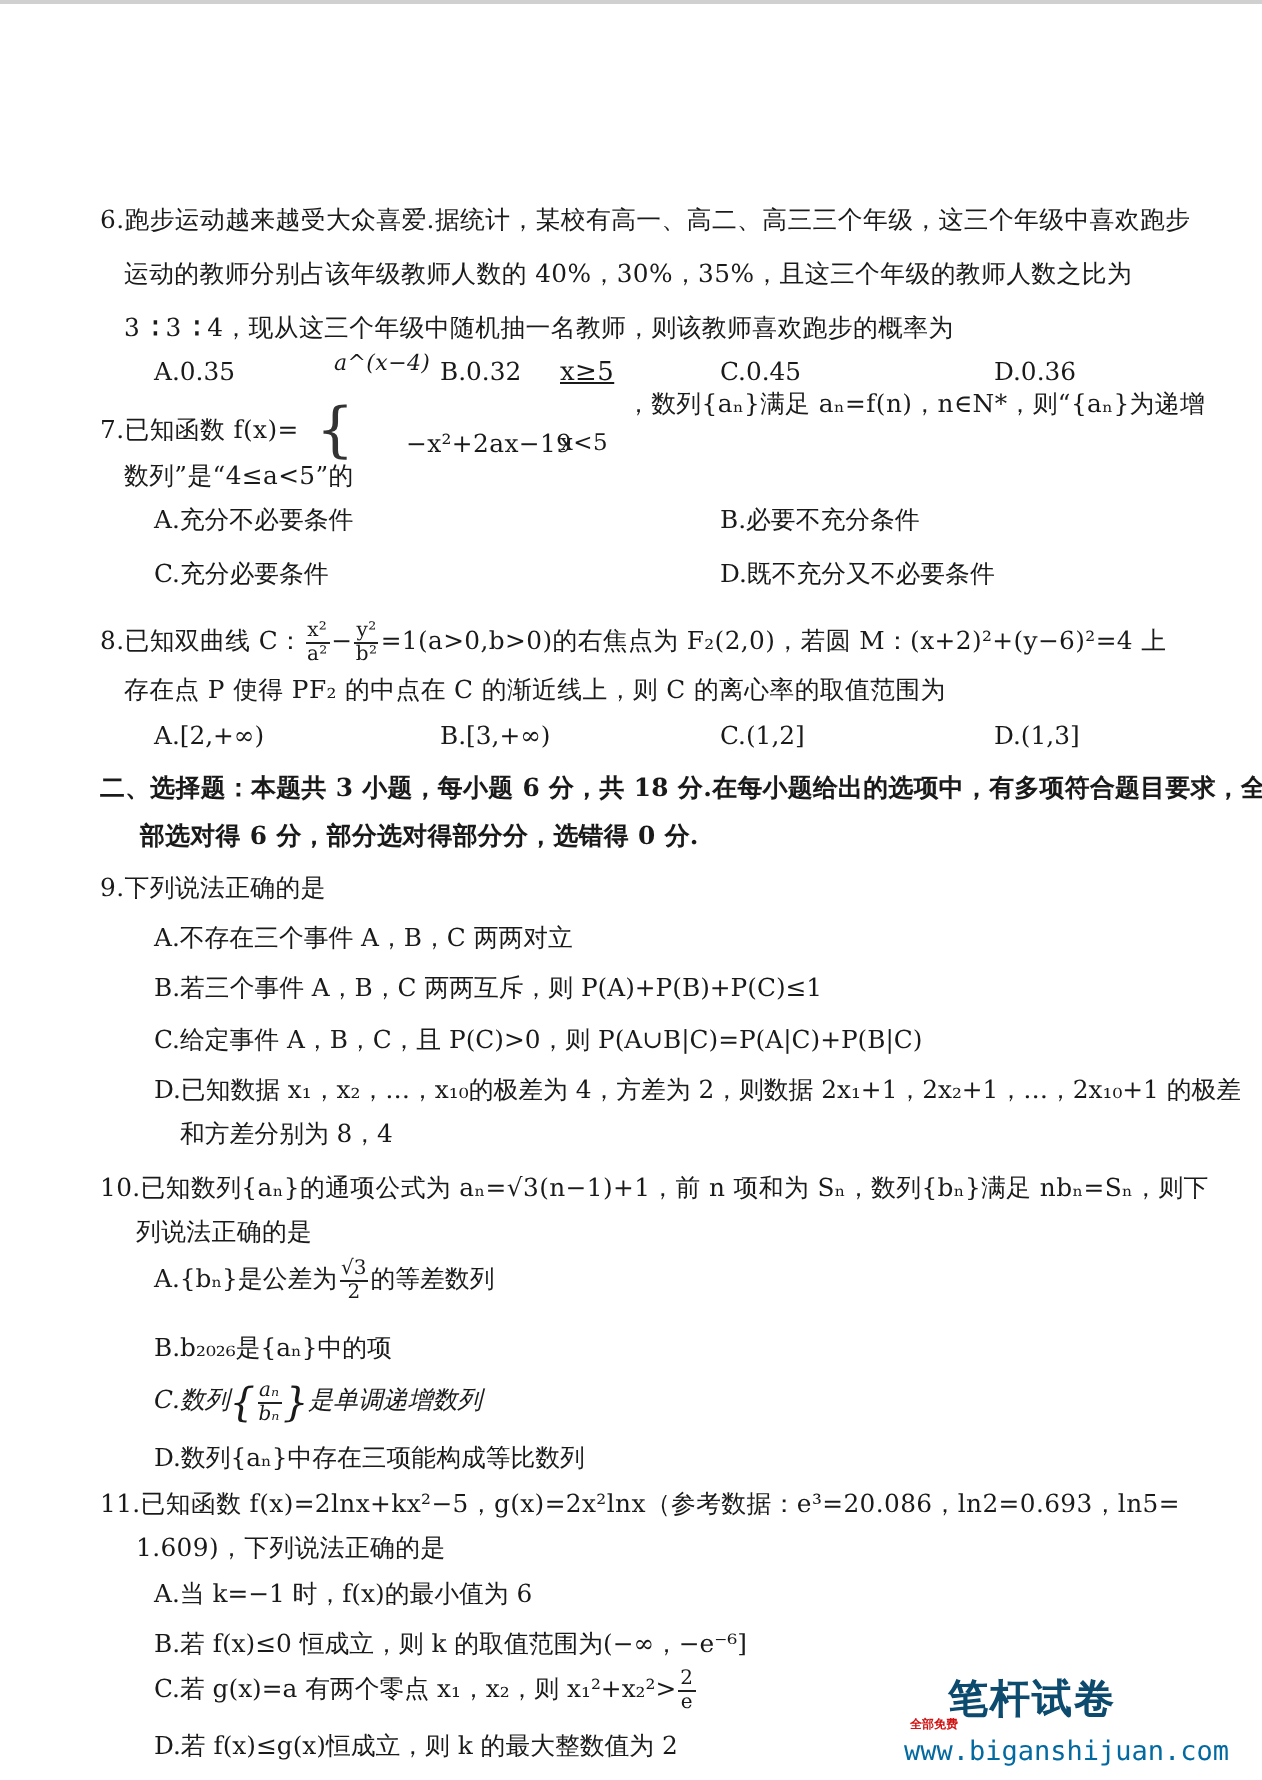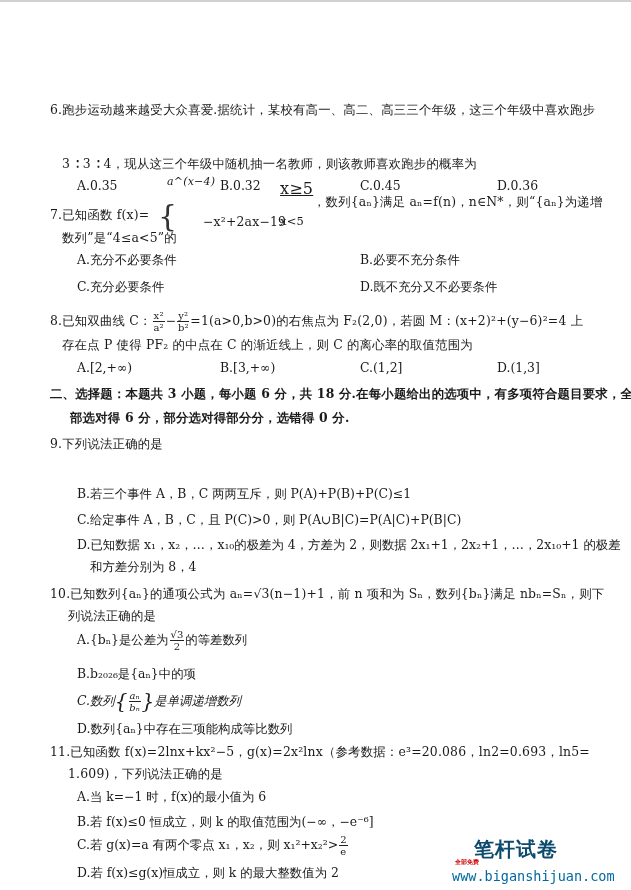--- a/index.html
+++ b/index.html
@@ -21,30 +21,31 @@
   .wm-red { position:absolute; left:455px; top:858px; font-family:"DejaVu Sans", sans-serif; font-size:6px; color:#d01010; font-weight:bold; }
 </style>
 </head>
 <body>
 
 <div class="topline"></div>
 
 <div class="page">
 
   <div class="line" style="left:50px;top:85px;">6.跑步运动越来越受大众喜爱.据统计，某校有高一、高二、高三三个年级，这三个年级中喜欢跑步</div>
+  <div class="line" style="left:62px;top:112px;">运动的教师分别占该年级教师人数的 40%，30%，35%，且这三个年级的教师人数之比为</div>
   <div class="line" style="left:62px;top:139px;">3 ∶ 3 ∶ 4，现从这三个年级中随机抽一名教师，则该教师喜欢跑步的概率为</div>
   <div class="opt" style="left:77px;top:161px;">A.0.35</div>
   <div class="opt" style="left:220px;top:161px;">B.0.32</div>
   <div class="opt" style="left:360px;top:161px;">C.0.45</div>
   <div class="opt" style="left:497px;top:161px;">D.0.36</div>
 
   <div class="line" style="left:50px;top:190px;">7.已知函数 f(x)=</div>
   <div class="brace" style="left:158px;top:184px;">{</div>
   <div class="line" style="left:167px;top:158px;font-size:11px;"><i class="m">a^(x−4)</i></div>
-  <div class="line" style="left:280px;top:162px;font-size:16px;text-decoration:underline;">x≥5</div>
+  <div class="line" style="left:280px;top:162px;font-size:13px;text-decoration:underline;">x≥5</div>
   <div class="line" style="left:167px;top:197px;padding-left:36px;">−x²+2ax−19</div>
   <div class="line" style="left:280px;top:197px;font-size:11.5px;">x&lt;5</div>
   <div class="line" style="left:313px;top:177px;">，数列{aₙ}满足 aₙ=f(n)，n∈N*，则“{aₙ}为递增</div>
   <div class="line" style="left:62px;top:213px;">数列”是“4≤a&lt;5”的</div>
   <div class="opt" style="left:77px;top:235px;">A.充分不必要条件</div>
   <div class="opt" style="left:360px;top:235px;">B.必要不充分条件</div>
   <div class="opt" style="left:77px;top:262px;">C.充分必要条件</div>
   <div class="opt" style="left:360px;top:262px;">D.既不充分又不必要条件</div>
 
   <div class="line" style="left:50px;top:293px;">
@@ -53,20 +54,21 @@
   <div class="line" style="left:62px;top:320px;">存在点 P 使得 PF₂ 的中点在 C 的渐近线上，则 C 的离心率的取值范围为</div>
   <div class="opt" style="left:77px;top:343px;">A.[2,+∞)</div>
   <div class="opt" style="left:220px;top:343px;">B.[3,+∞)</div>
   <div class="opt" style="left:360px;top:343px;">C.(1,2]</div>
   <div class="opt" style="left:497px;top:343px;">D.(1,3]</div>
 
   <div class="line bold" style="left:50px;top:369px;">二、选择题：本题共 3 小题，每小题 6 分，共 18 分.在每小题给出的选项中，有多项符合题目要求，全</div>
   <div class="line bold" style="left:70px;top:393px;">部选对得 6 分，部分选对得部分分，选错得 0 分.</div>
 
   <div class="line" style="left:50px;top:419px;">9.下列说法正确的是</div>
+  <div class="opt" style="left:77px;top:444px;">A.不存在三个事件 A，B，C 两两对立</div>
   <div class="opt" style="left:77px;top:469px;">B.若三个事件 A，B，C 两两互斥，则 P(A)+P(B)+P(C)≤1</div>
   <div class="opt" style="left:77px;top:495px;">C.给定事件 A，B，C，且 P(C)&gt;0，则 P(A∪B|C)=P(A|C)+P(B|C)</div>
   <div class="opt" style="left:77px;top:520px;">D.已知数据 x₁，x₂，…，x₁₀的极差为 4，方差为 2，则数据 2x₁+1，2x₂+1，…，2x₁₀+1 的极差</div>
   <div class="opt" style="left:90px;top:542px;">和方差分别为 8，4</div>
 
   <div class="line" style="left:50px;top:569px;">10.已知数列{aₙ}的通项公式为 aₙ=√3(n−1)+1，前 n 项和为 Sₙ，数列{bₙ}满足 nbₙ=Sₙ，则下</div>
   <div class="line" style="left:68px;top:591px;">列说法正确的是</div>
   <div class="opt" style="left:77px;top:612px;">
     <span>A.{bₙ}是公差为</span><span class="frac"><span class="num">√3</span><span class="den">2</span></span><span>的等差数列</span>
   </div>

